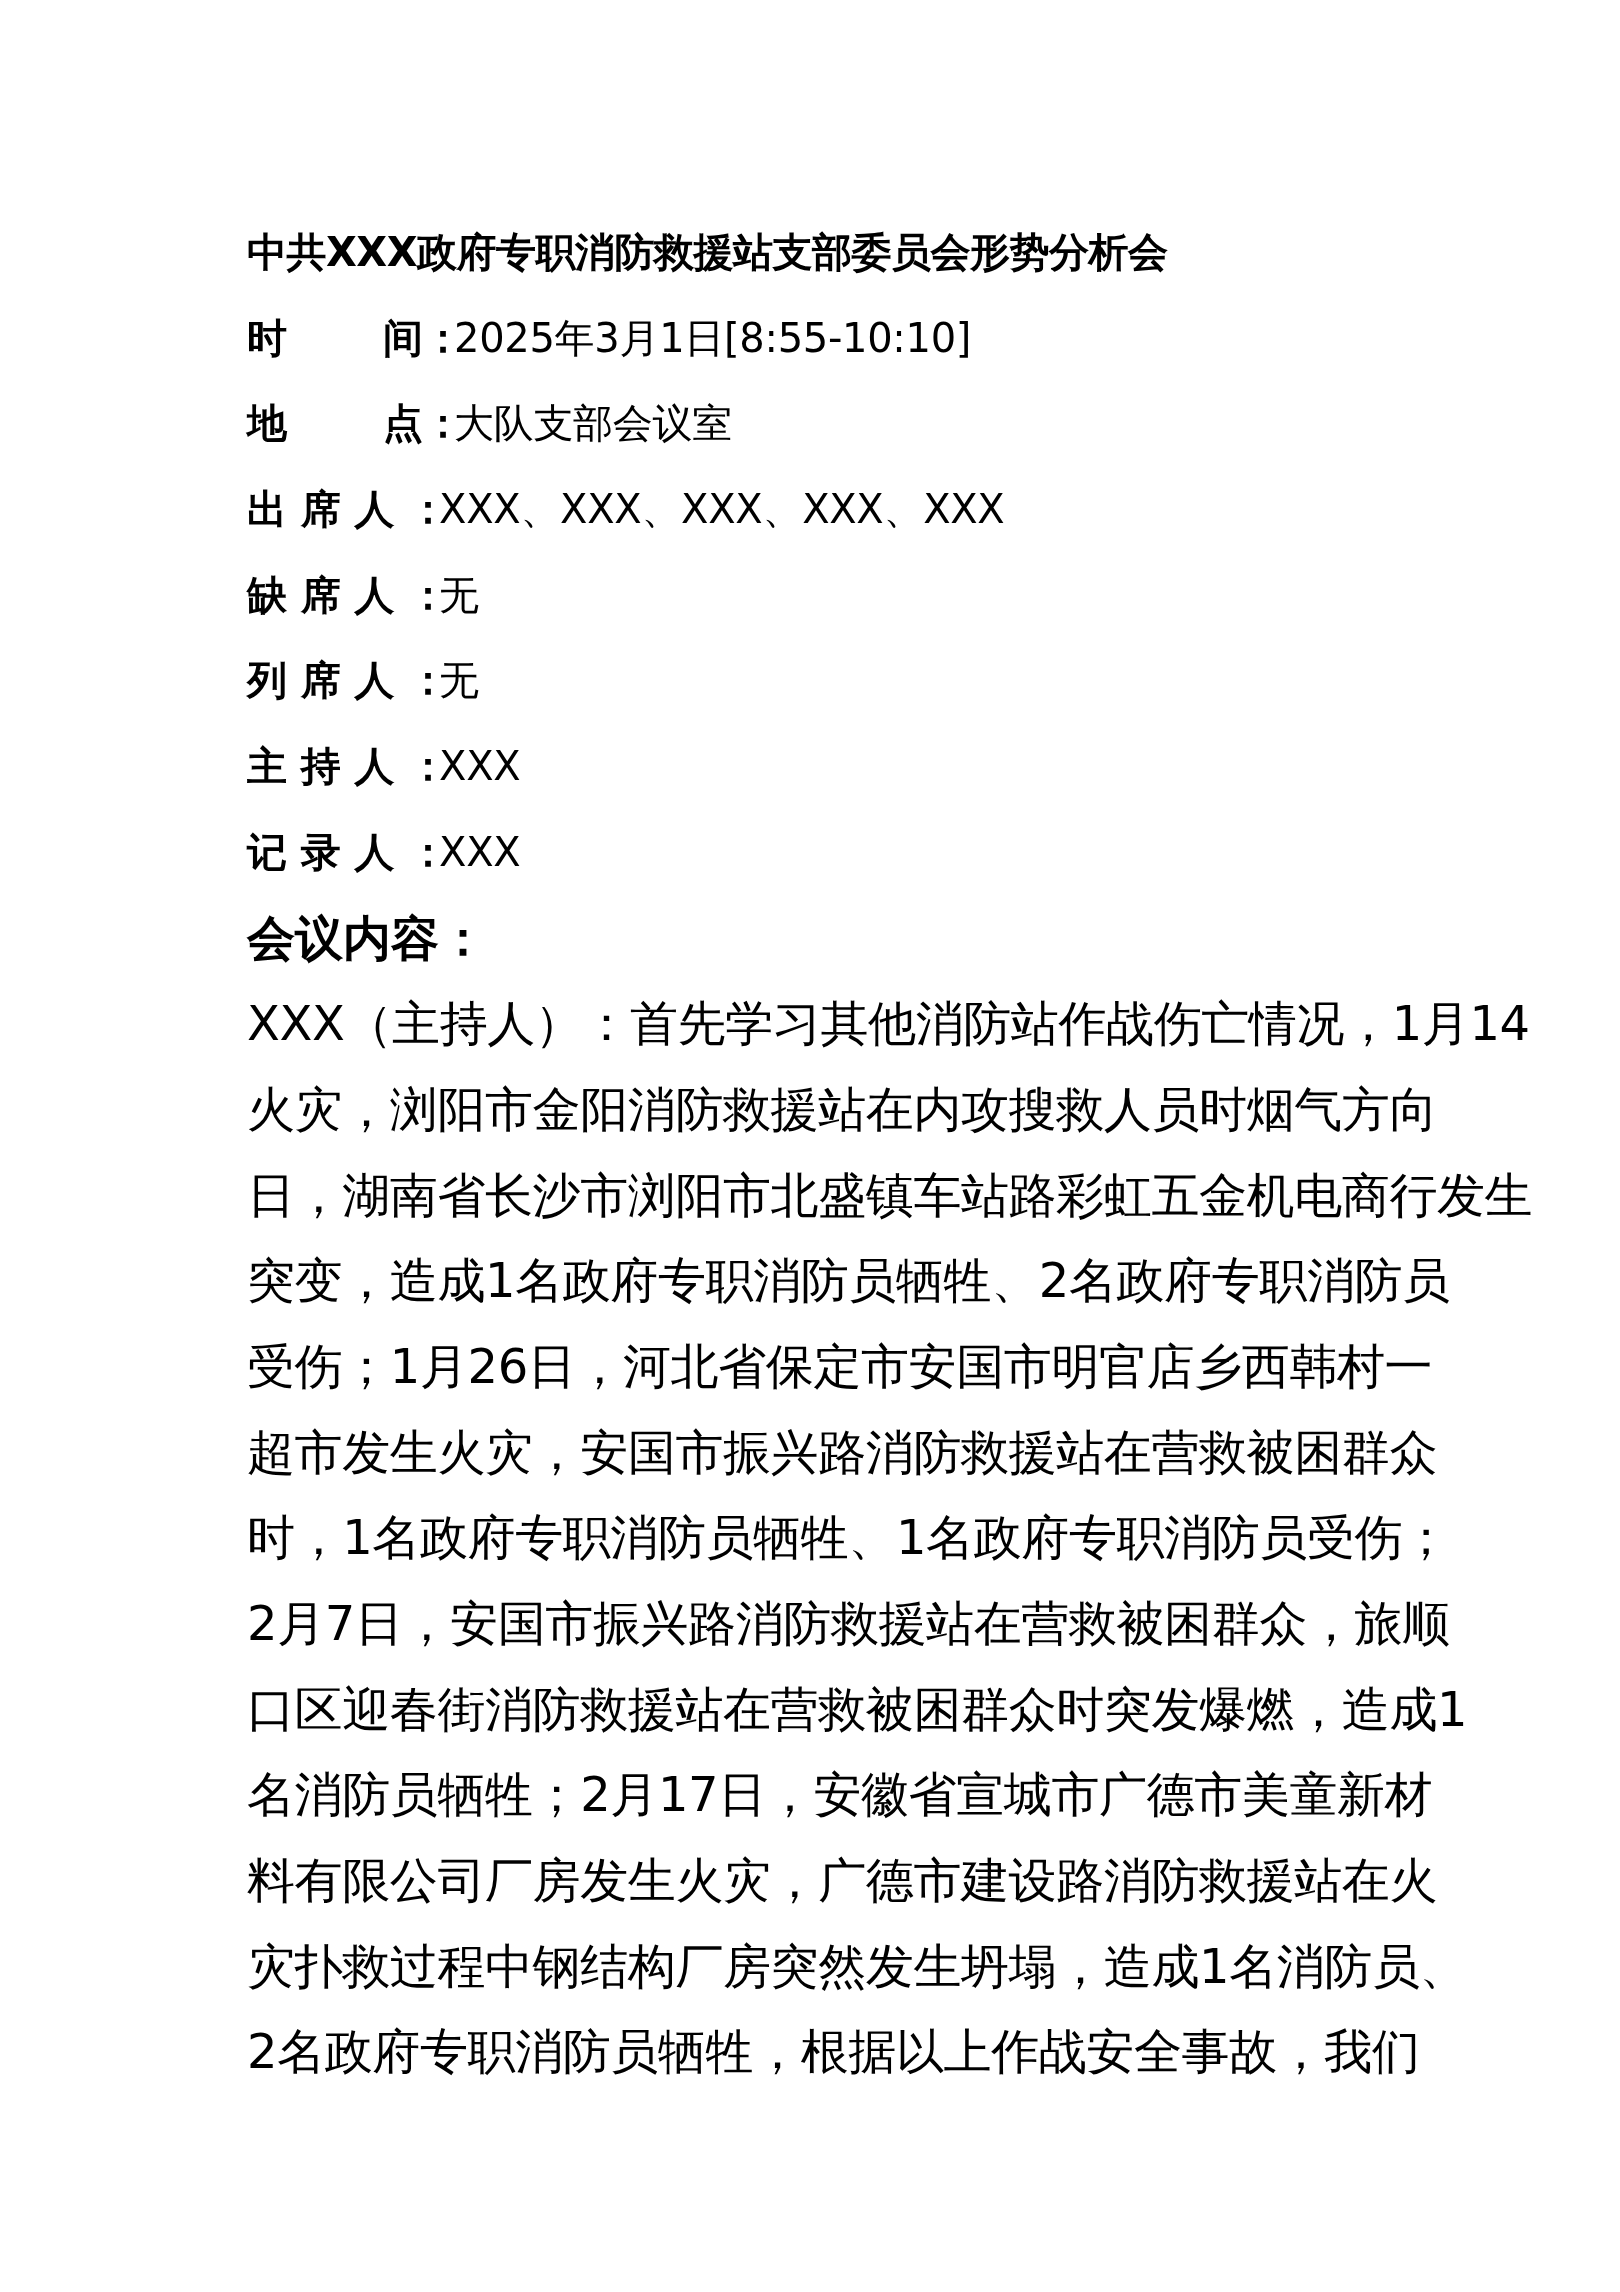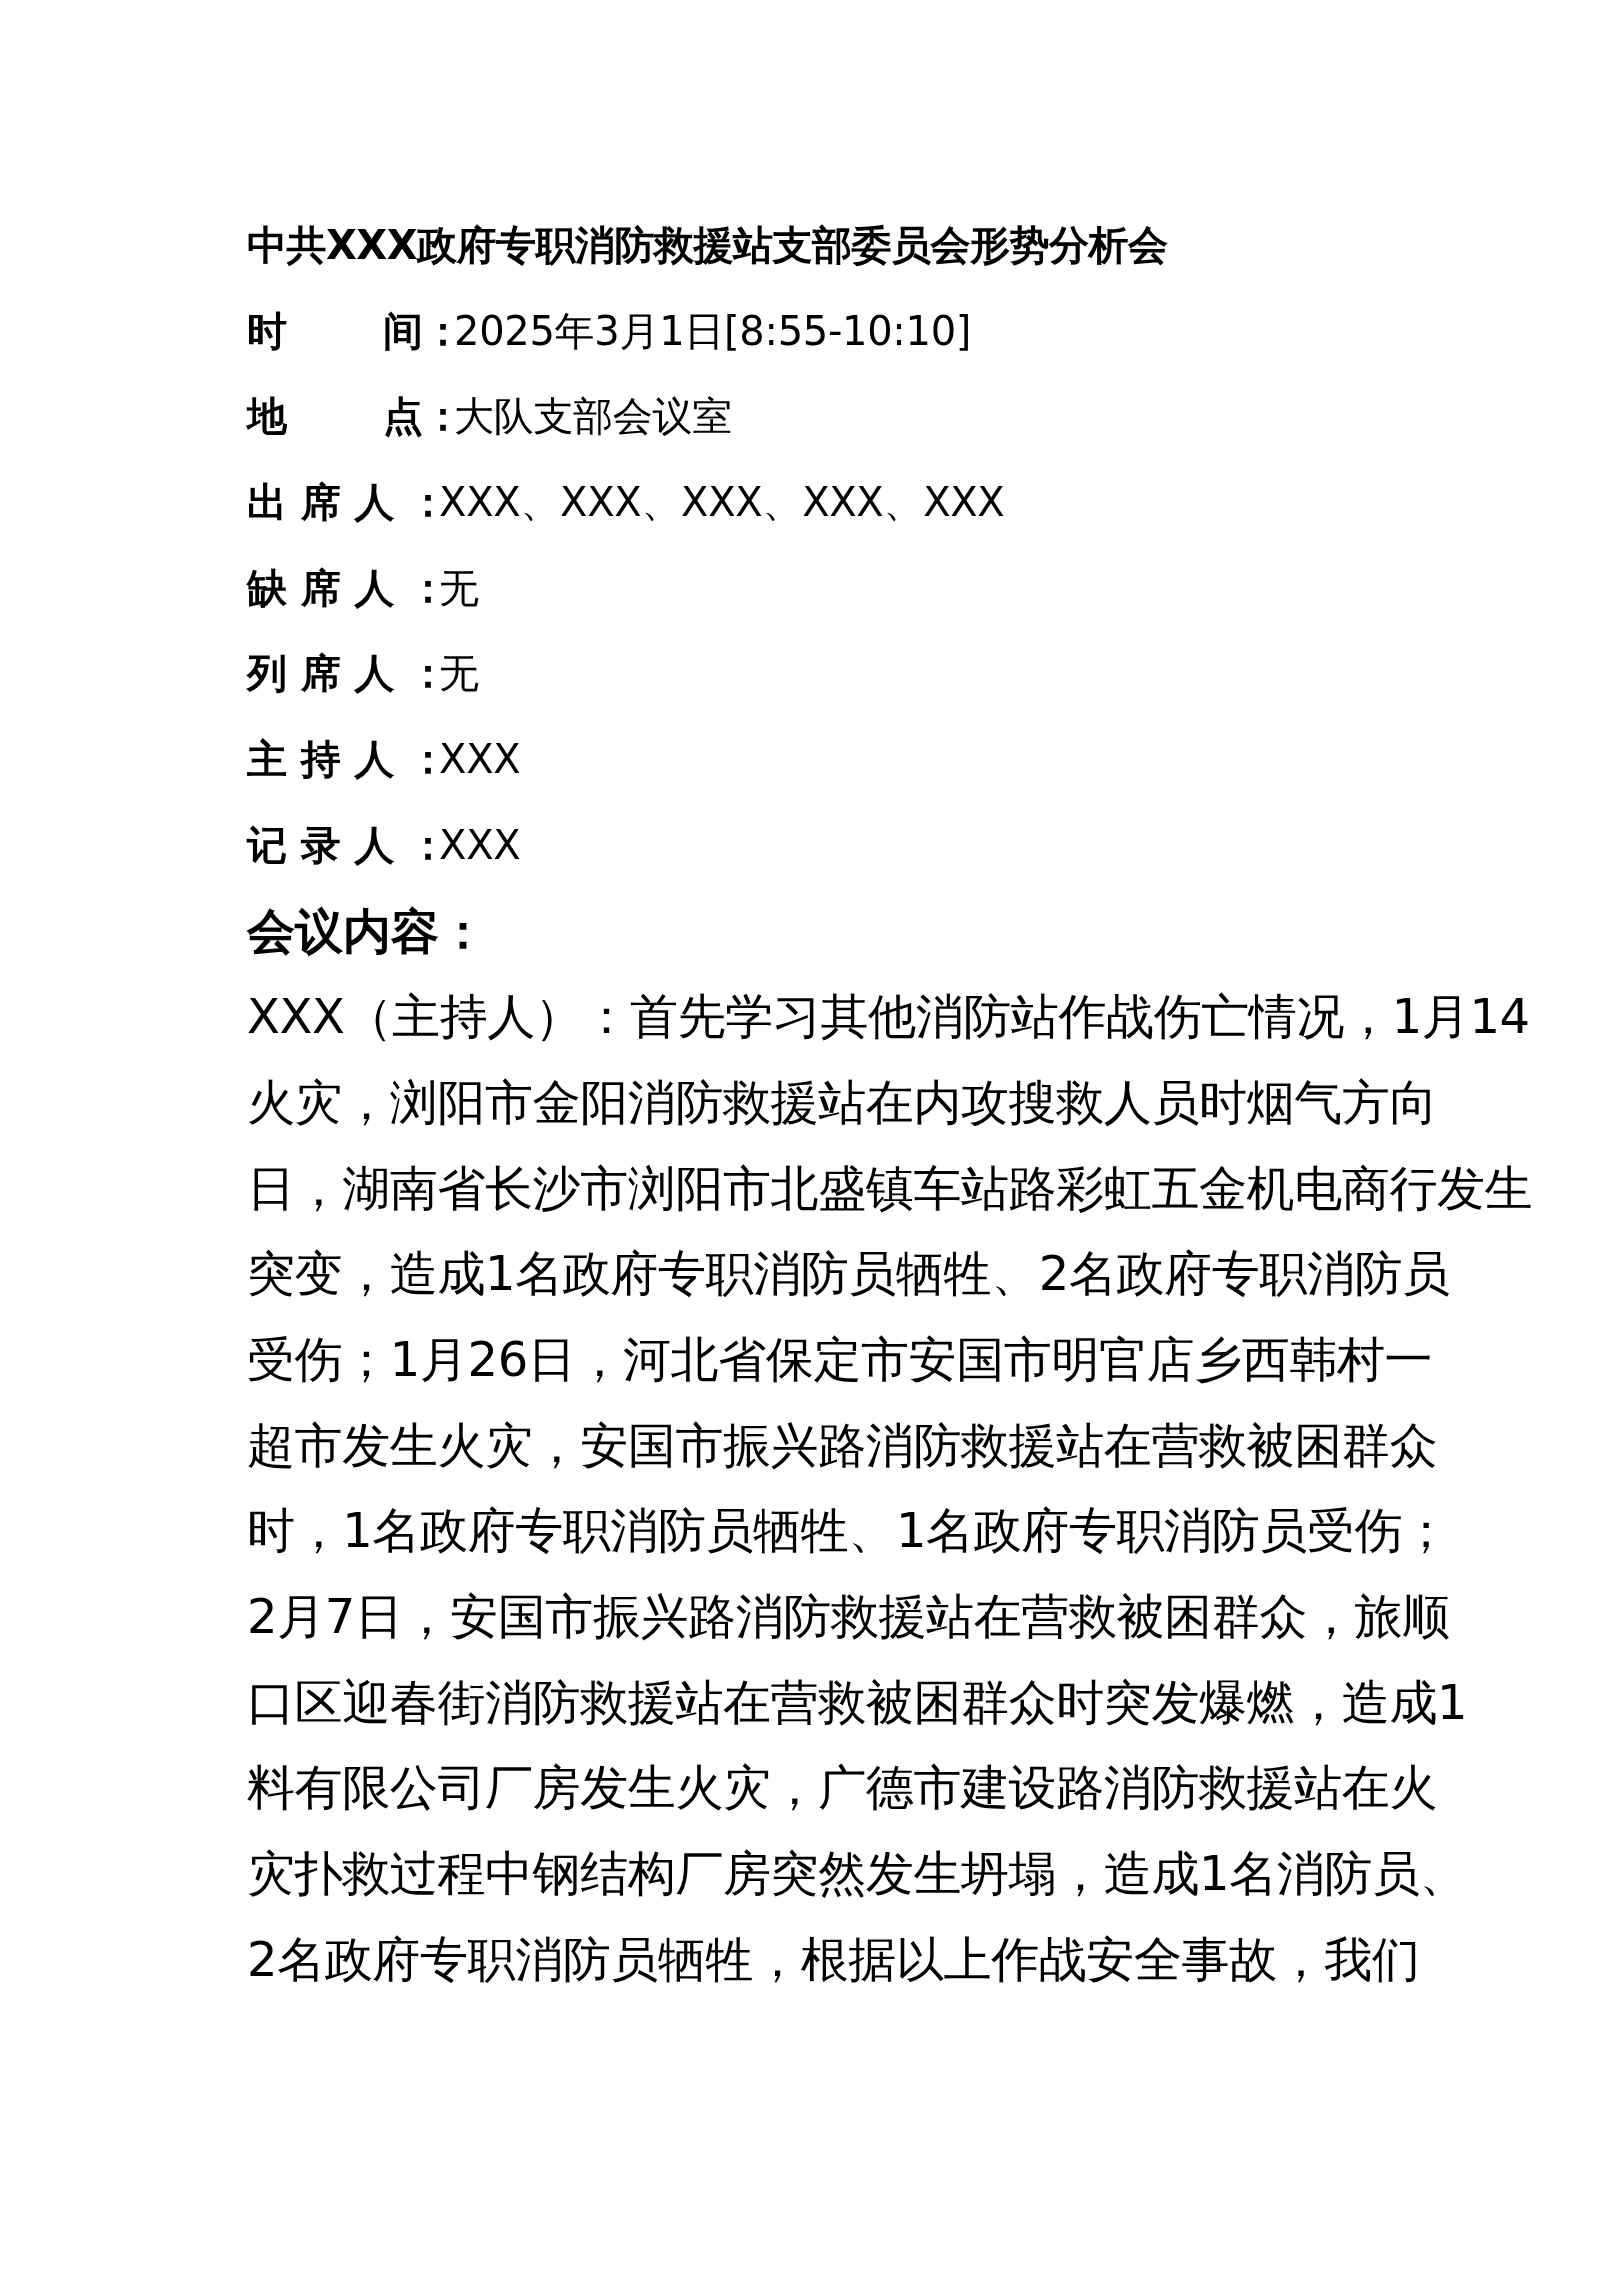--- a/index.html
+++ b/index.html
@@ -11,21 +11,21 @@
       width: 1620px;
       height: 2293px;
       position: relative;
       overflow: hidden;
       font-family: "DejaVu Sans", "Liberation Sans", sans-serif;
       color: #000000;
     }
     .page {
       position: absolute;
       left: 247px;
-      top: 211px;
+      top: 218px;
       width: 1166px;
     }
     .title {
       font-size: 40px;
       font-weight: bold;
       line-height: 69px;
       height: 69px;
       margin: 0 0 16.7px 0;
       white-space: nowrap;
       letter-spacing: -0.5px;
@@ -137,19 +137,20 @@
   <div>
     <div class="body-line">XXX（主持人）：首先学习其他消防站作战伤亡情况，1月14</div>
     <div class="body-line">火灾，浏阳市金阳消防救援站在内攻搜救人员时烟气方向</div>
     <div class="body-line">日，湖南省长沙市浏阳市北盛镇车站路彩虹五金机电商行发生</div>
     <div class="body-line">突变，造成1名政府专职消防员牺牲、2名政府专职消防员</div>
     <div class="body-line">受伤；1月26日，河北省保定市安国市明官店乡西韩村一</div>
     <div class="body-line">超市发生火灾，安国市振兴路消防救援站在营救被困群众</div>
     <div class="body-line">时，1名政府专职消防员牺牲、1名政府专职消防员受伤；</div>
     <div class="body-line">2月7日，安国市振兴路消防救援站在营救被困群众，旅顺</div>
     <div class="body-line">口区迎春街消防救援站在营救被困群众时突发爆燃，造成1</div>
+    <div class="body-line">名消防员牺牲；2月17日，安徽省宣城市广德市美童新材</div>
     <div class="body-line">料有限公司厂房发生火灾，广德市建设路消防救援站在火</div>
     <div class="body-line">灾扑救过程中钢结构厂房突然发生坍塌，造成1名消防员、</div>
     <div class="body-line">2名政府专职消防员牺牲，根据以上作战安全事故，我们</div>
   </div>
 
 </div>
 
 
 </body></html>

